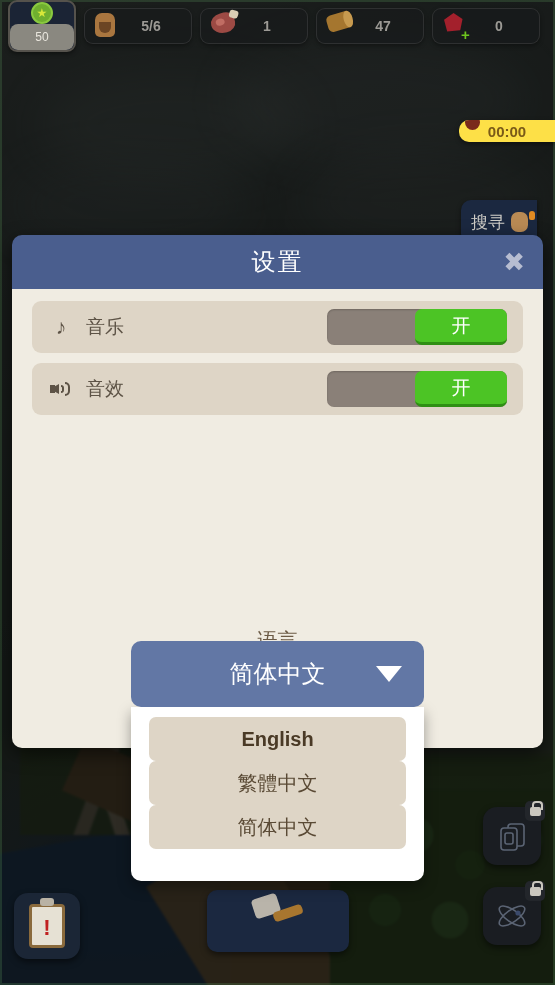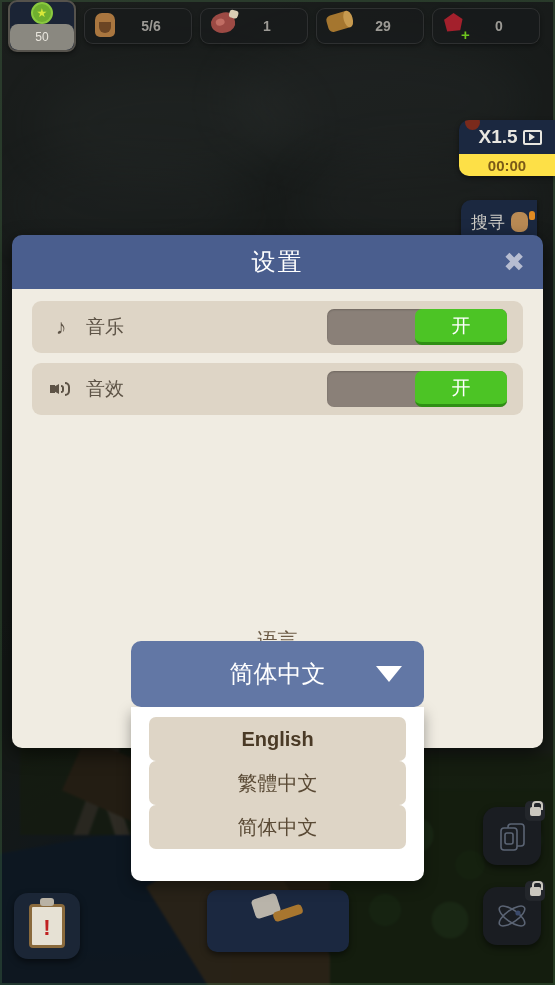--- a/index.html
+++ b/index.html
@@ -305,38 +305,34 @@
       <div class="res-icon">
           <div class="ico-meat"></div>
         </div>
       <div class="val">1</div>
     </div>
 
     <div class="res-chip">
       <div class="res-icon">
           <div class="ico-wood"></div>
         </div>
-      <div class="val">29</div>
+      <div class="val">47</div>
     </div>
 
     <div class="res-chip">
       <div class="res-icon">
         <div class="ico-gem"></div>
           <span class="gem-plus">+</span>
       </div>
       <div class="val">0</div>
     </div>
   </div>
 
   <div class="boost-card">
     <div class="boost-dot"></div>
-    <div class="boost-top">
-      <span>X1.5</span>
-      <span class="boost-vid"></span>
-    </div>
     <div class="boost-timer">00:00</div>
   </div>
 
   <div class="search-card">
     <span>搜寻</span>
     <span class="torch-guy"></span>
   </div>
 
   <div class="side-btn btn-cards">
     <div class="glyph">

